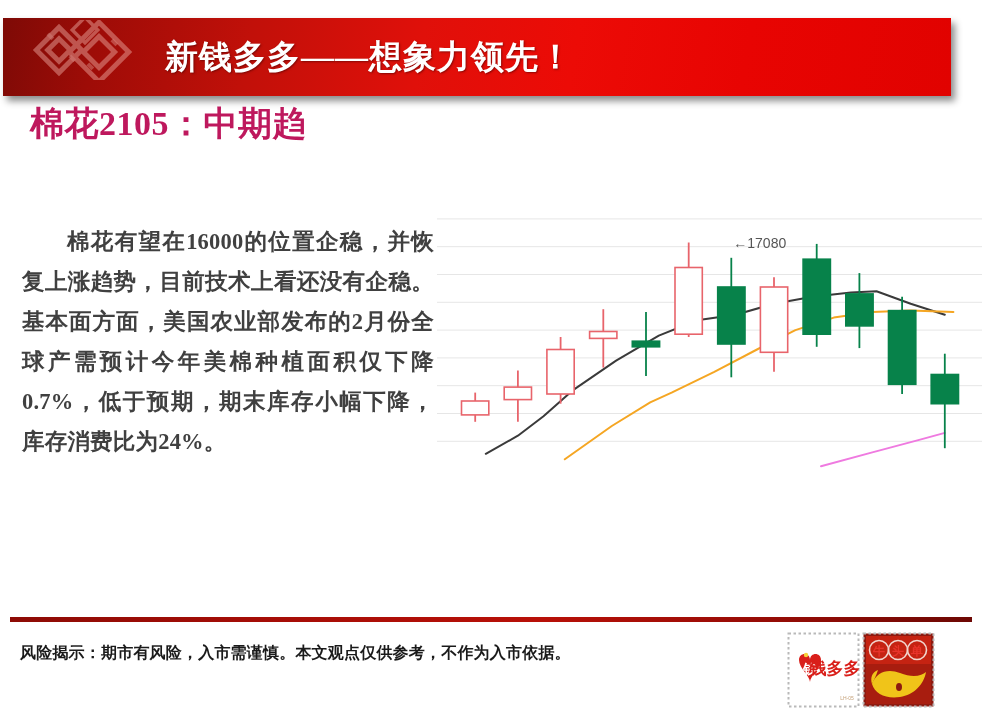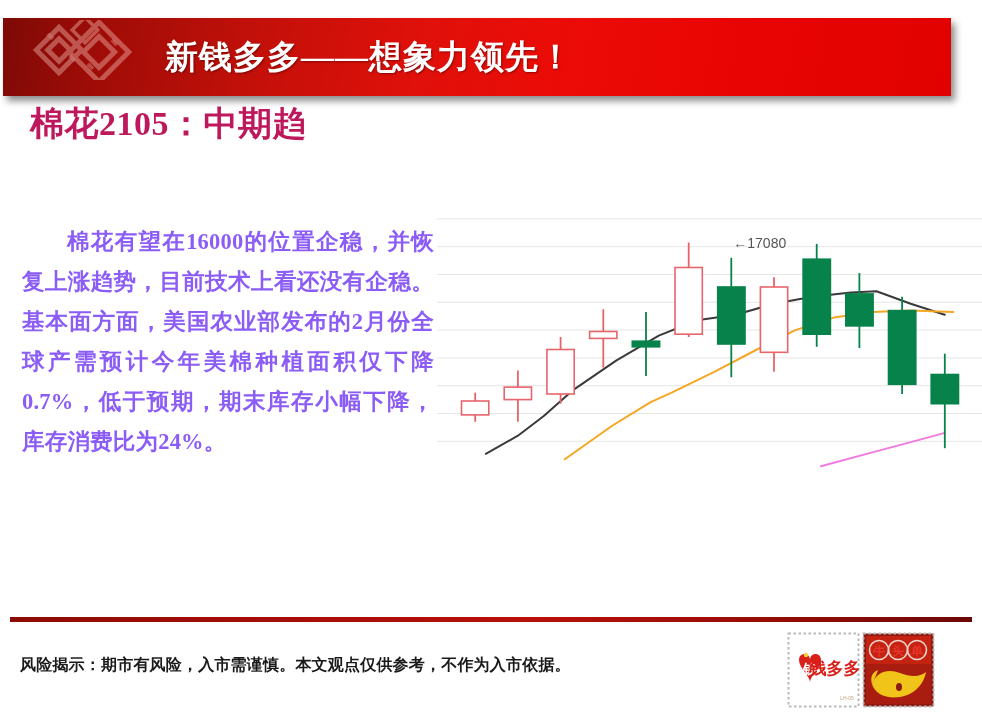--- a/index.html
+++ b/index.html
@@ -71,21 +71,21 @@
     font-family: "Liberation Serif", "DejaVu Serif", serif;
     letter-spacing: 0.5px;
   }
 
   
   .body-text {
     position: absolute;
     left: 22px;
     top: 222px;
     width: 412px;
-    color: #8b5cf6;
+    color: #404040;
     font-size: 22.5px;
     line-height: 1.78;
     text-indent: 2em;
     text-align: justify;
     font-weight: 700;
     font-family: "Liberation Serif", "DejaVu Serif", serif;
     letter-spacing: 0.2px;
   }
 
   
@@ -116,21 +116,20 @@
   .footer-note {
     position: absolute;
     left: 20px;
     top: 643px;
     font-size: 16px;
     color: #1a1a1a;
     font-weight: 700;
     letter-spacing: 0.2px;
     font-family: "Liberation Serif", "DejaVu Serif", serif;
     white-space: nowrap;
-    margin-top: 12px;
   }
   .footer-stamps {
     position: absolute;
     left: 787px;
     top: 632px;
     width: 148px;
     height: 76px;
     display: flex;
     gap: 2px;
   }

